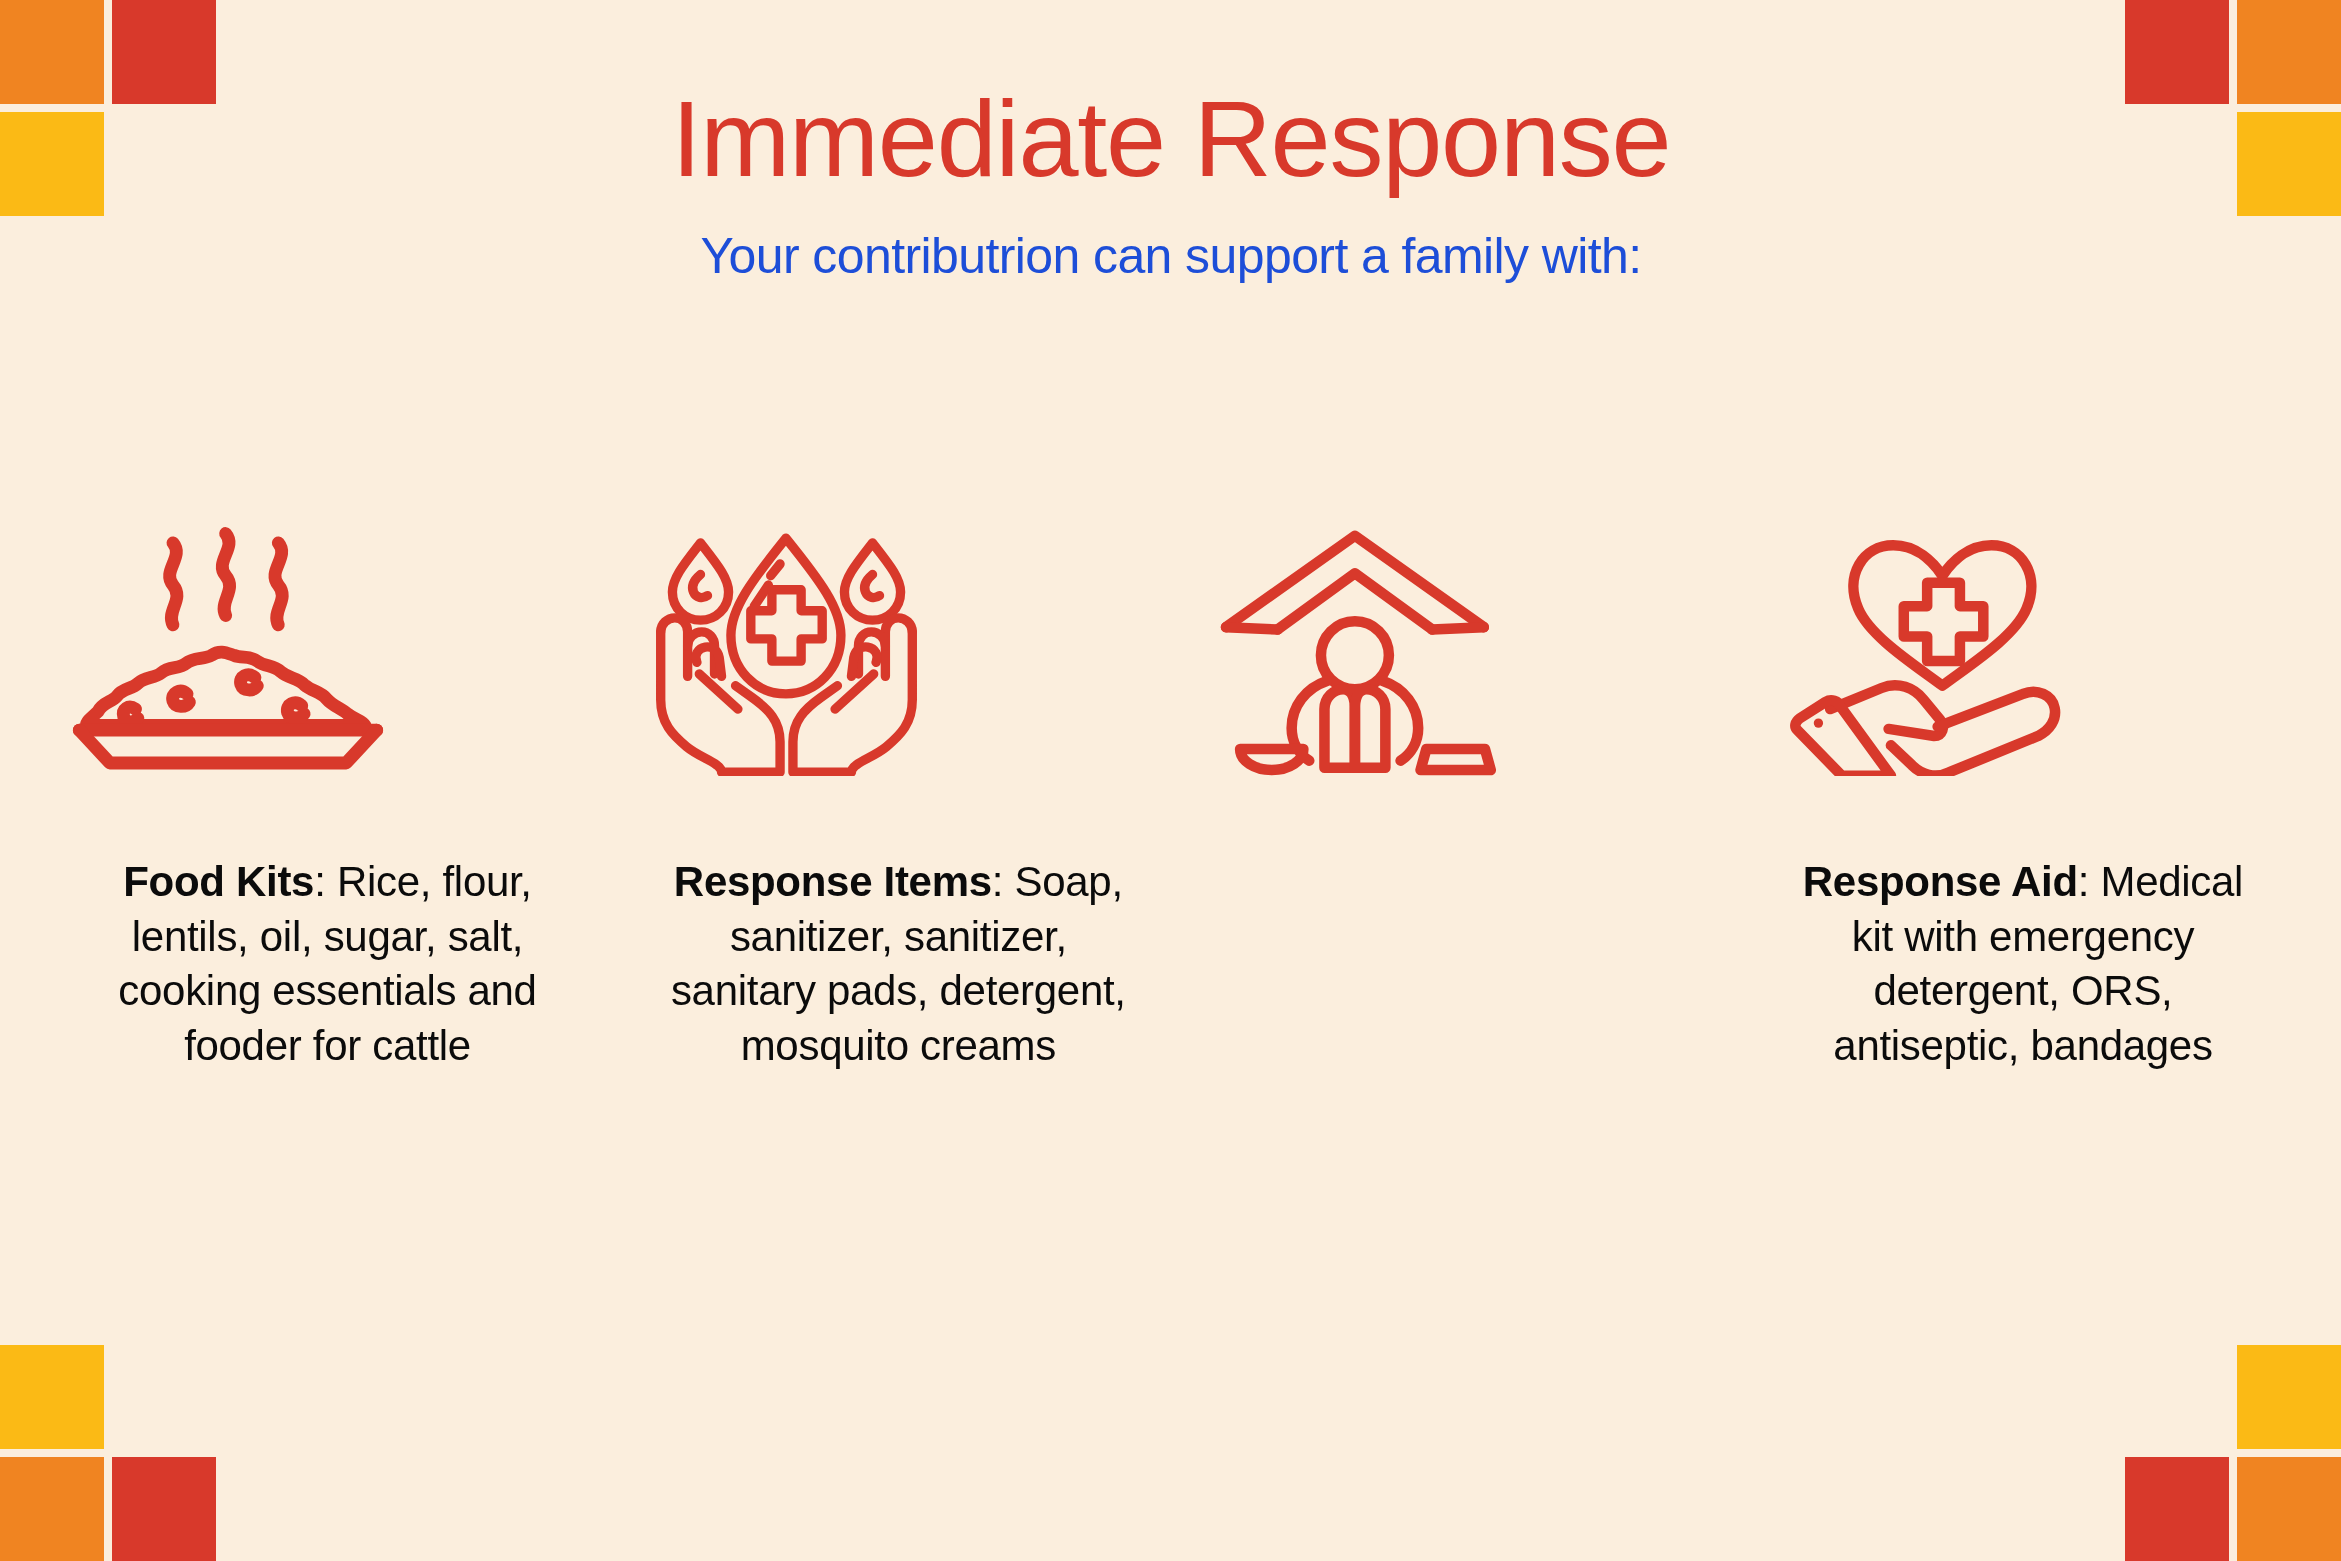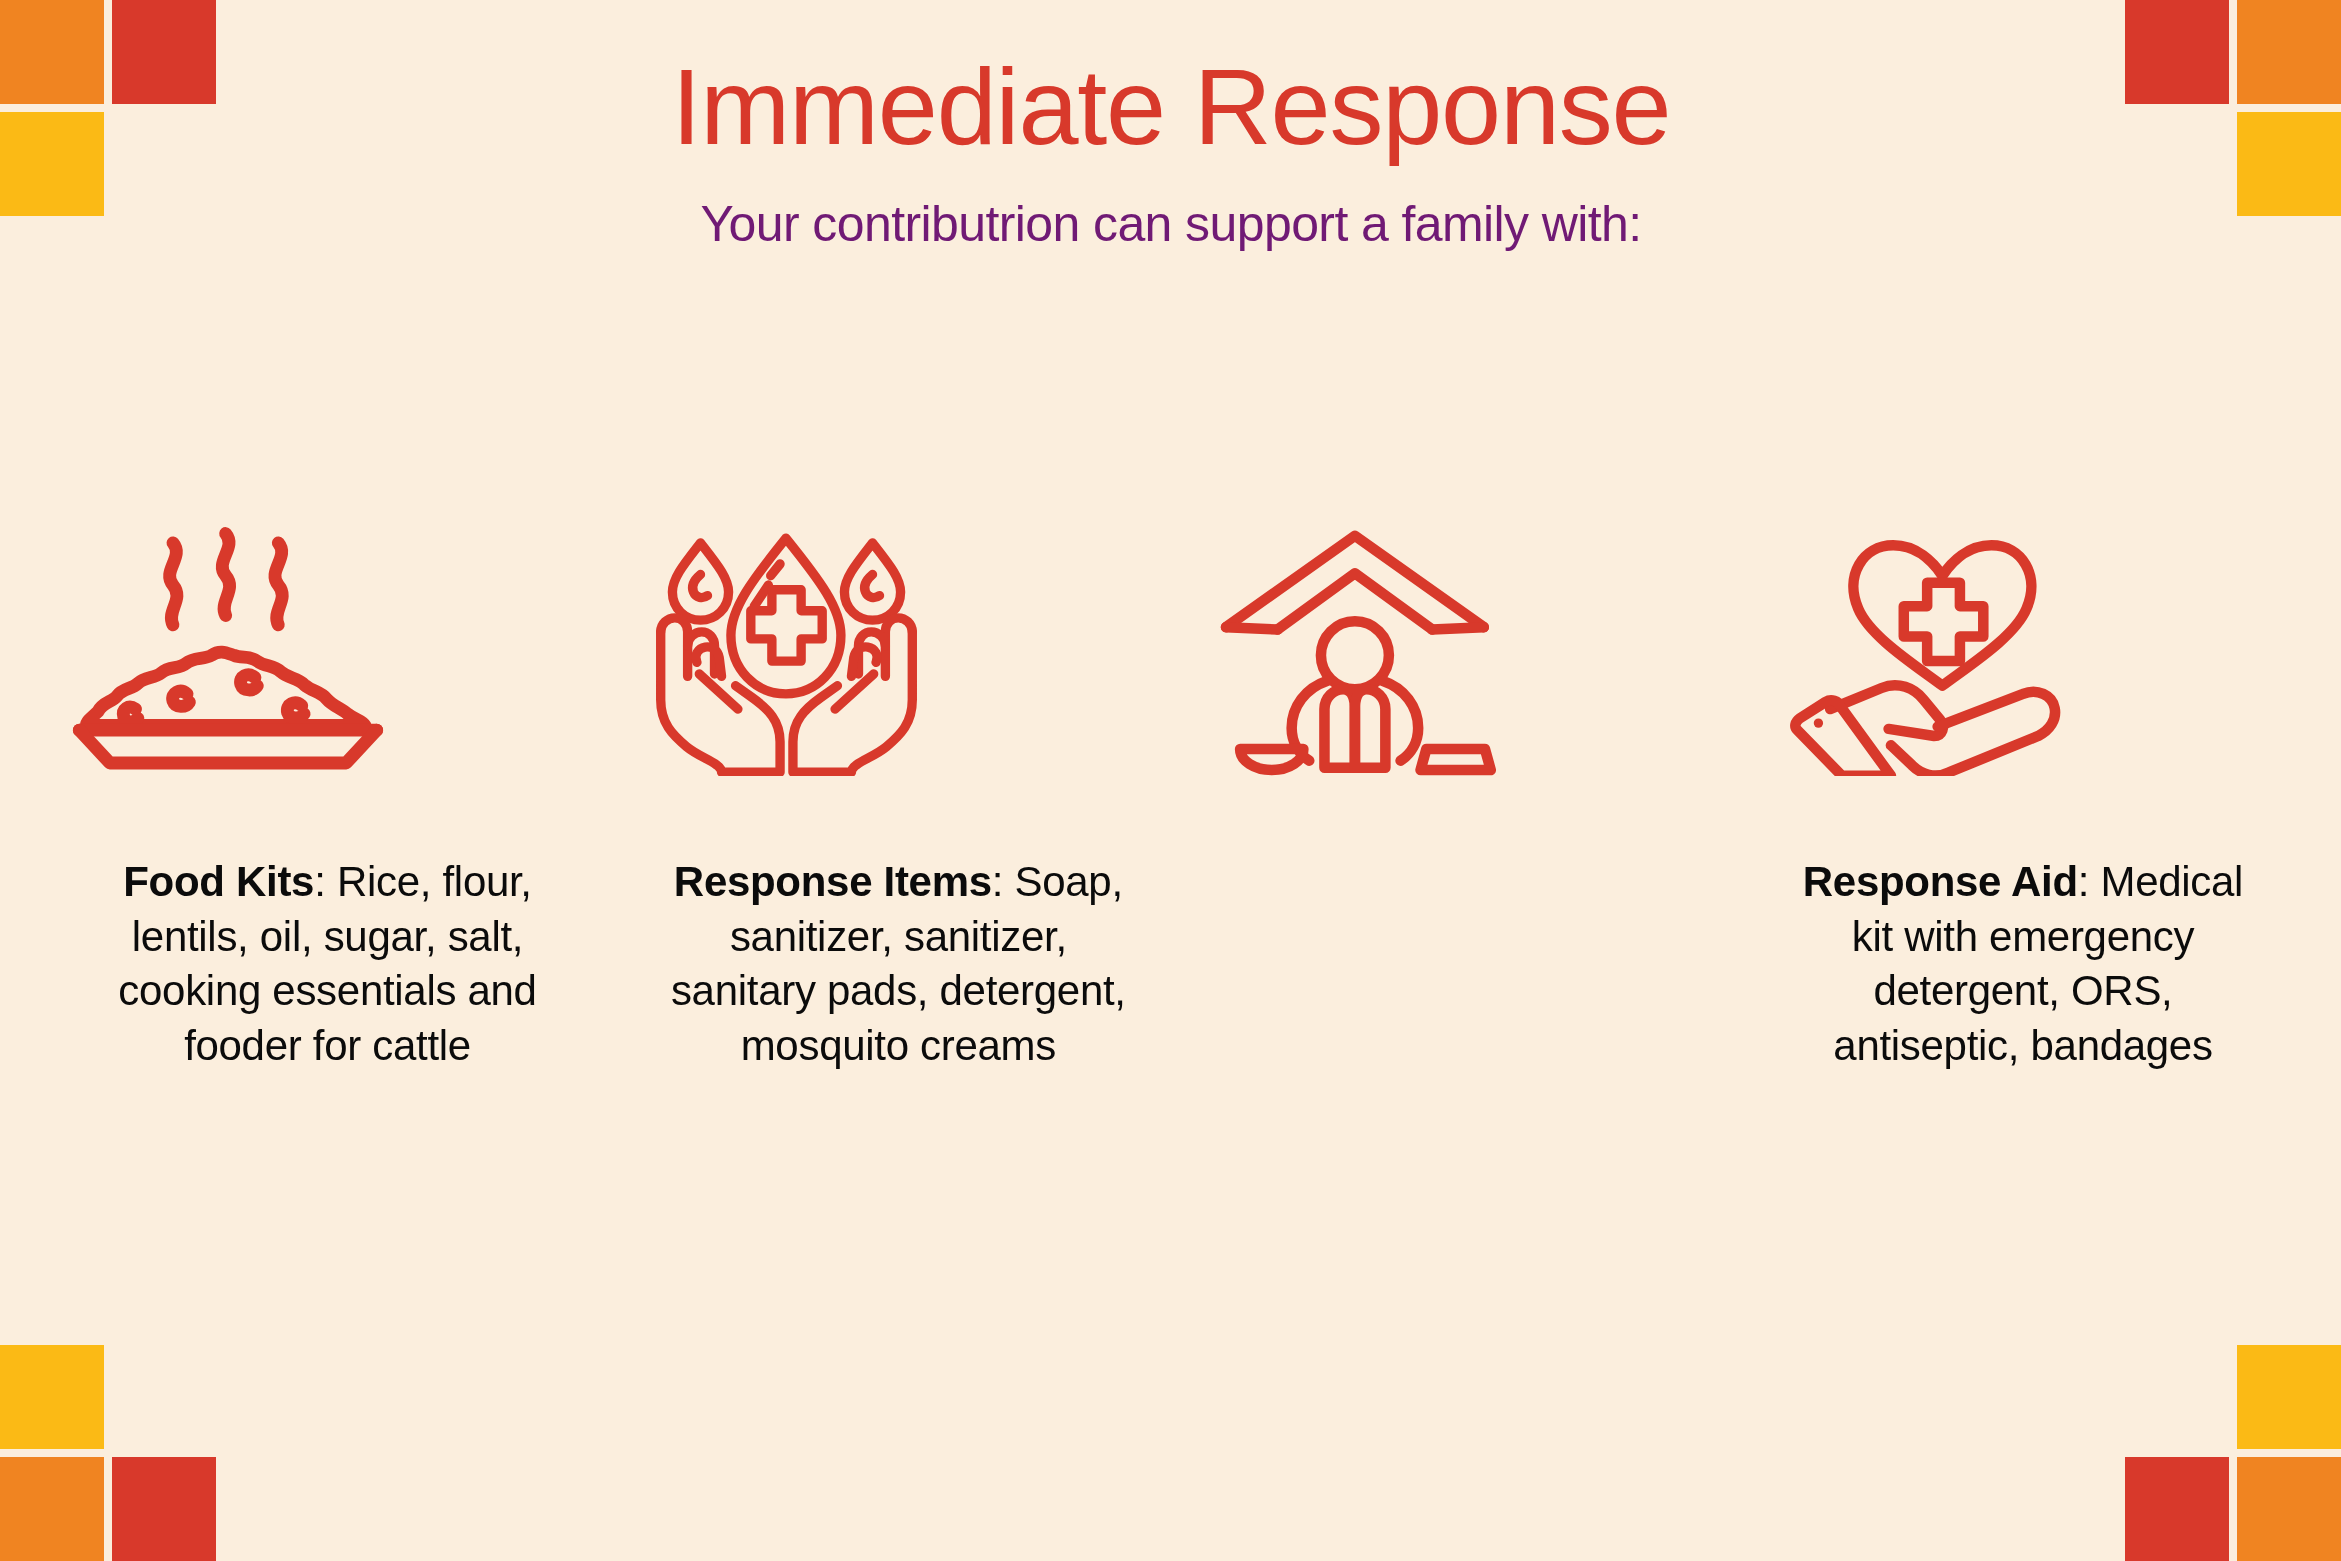--- a/index.html
+++ b/index.html
@@ -42,26 +42,27 @@
 
   
   .header { position:absolute; top:0; left:0; right:0; text-align:center; }
   .title {
     font-size:108px;
     font-weight:400;
     line-height:1.0;
     color:#D8392B;
     letter-spacing:-1.2px;
     padding-top:53px;
+    margin-top:32px;
   }
   .subtitle {
     font-size:50px;
     font-weight:400;
     line-height:1.1;
-    color:#701a75;
+    color:#1d4ed8;
     padding-top:36px;
     letter-spacing:-0.6px;
   }
 
   
   .columns {
     position:absolute;
     top:445px;
     left:70px;
     right:70px;

